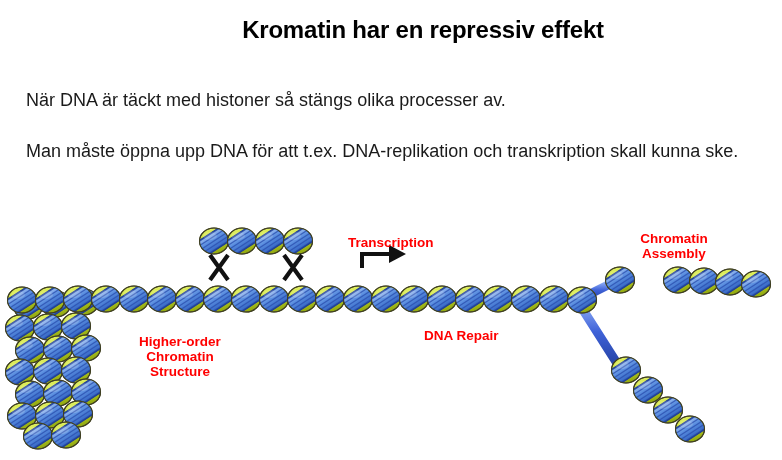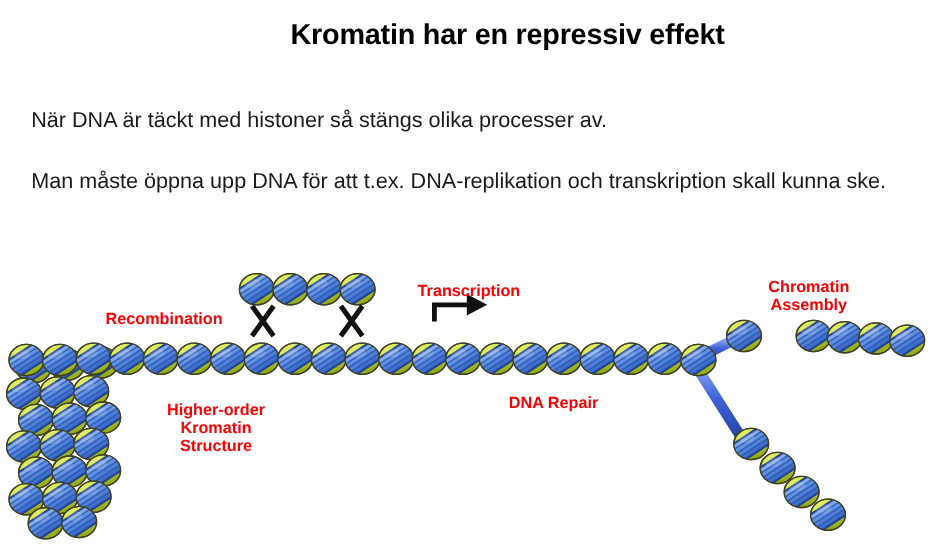--- a/index.html
+++ b/index.html
@@ -310,23 +310,22 @@
       <g>
         <path d="M 284 55 L 302 80 M 302 55 L 284 80" stroke="#111111" stroke-width="4.2" stroke-linecap="butt" fill="none"></path>
       </g>
 
       <g>
         <path d="M 362 68 L 362 54 L 392 54" stroke="#111111" stroke-width="4" fill="none" stroke-linecap="butt" stroke-linejoin="miter"></path>
         <path d="M 389 45 L 406 54 L 389 63 Z" fill="#111111"></path>
       </g>
     </svg>
 
-    <div class="fig-label left-align" style="left:88px; top:58px;">Recombination</div>
     <div class="fig-label left-align" style="left:348px; top:35px;">Transcription</div>
     <div class="fig-label" style="left:626px; top:31px; width:96px;">Chromatin
 Assembly</div>
     <div class="fig-label" style="left:124px; top:134px; width:112px;">Higher-order
-Kromatin
+Chromatin
 Structure</div>
     <div class="fig-label left-align" style="left:424px; top:128px;">DNA Repair</div>
 
   </div>
 </div>
 
 </body></html>

